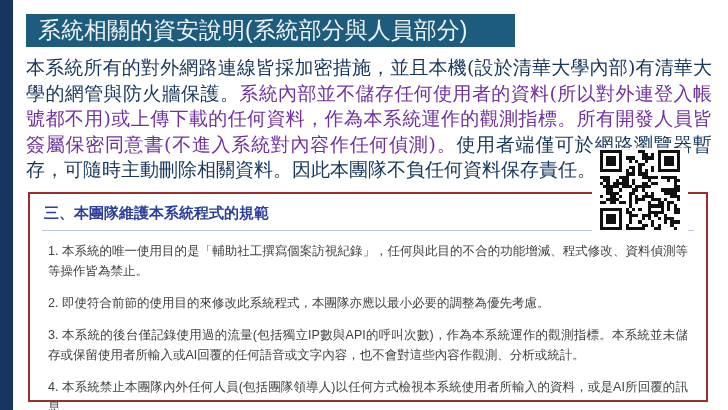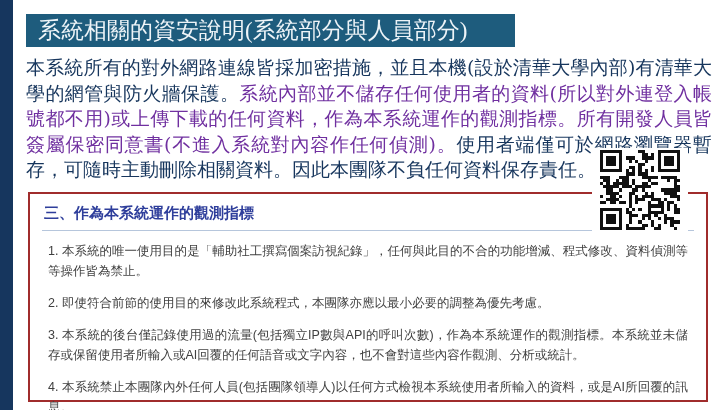--- a/index.html
+++ b/index.html
@@ -24,21 +24,21 @@
   .stripe{
     position:absolute;left:0;top:0;
     width:13px;height:410px;
     background:var(--stripe);
   }
   .title-bar{
     position:absolute;left:26px;top:14px;
     width:489px;height:33px;
     background:var(--header-bg);
     color:#eef4f8;
-    font-family:Liberation Serif, serif;
+    font-family:Liberation Sans, sans-serif;
     font-size:23px;
     line-height:33px;
     padding-left:12px;
     white-space:nowrap;
   }
   .paragraph{
     position:absolute;left:26px;top:55px;
     width:686px;
     font-family:"DejaVu Serif","Liberation Serif",serif;
     font-size:19px;
@@ -407,21 +407,21 @@
         <rect x="11" y="24" width="1" height="1" fill="#111"></rect>
         <rect x="12" y="24" width="1" height="1" fill="#111"></rect>
         <rect x="13" y="24" width="1" height="1" fill="#111"></rect>
         <rect x="17" y="24" width="1" height="1" fill="#111"></rect>
         <rect x="18" y="24" width="1" height="1" fill="#111"></rect>
         <rect x="23" y="24" width="1" height="1" fill="#111"></rect>
       </svg>
   </div>
 
   <div class="rules-box">
-    <div class="rules-heading">三、作為本系統運作的觀測指標</div>
+    <div class="rules-heading">三、本團隊維護本系統程式的規範</div>
     <div class="rules-divider"></div>
     <div class="rules-items">
         <p class="rule-item">1. 本系統的唯一使用目的是「輔助社工撰寫個案訪視紀錄」，任何與此目的不合的功能增減、程式修改、資料偵測等等操作皆為禁止。</p>
         <p class="rule-item">2. 即使符合前節的使用目的來修改此系統程式，本團隊亦應以最小必要的調整為優先考慮。</p>
         <p class="rule-item">3. 本系統的後台僅記錄使用過的流量(包括獨立IP數與API的呼叫次數)，作為本系統運作的觀測指標。本系統並未儲存或保留使用者所輸入或AI回覆的任何語音或文字內容，也不會對這些內容作觀測、分析或統計。</p>
         <p class="rule-item">4. 本系統禁止本團隊內外任何人員(包括團隊領導人)以任何方式檢視本系統使用者所輸入的資料，或是AI所回覆的訊息。</p>
       </div>
   </div>
 
 </div>

